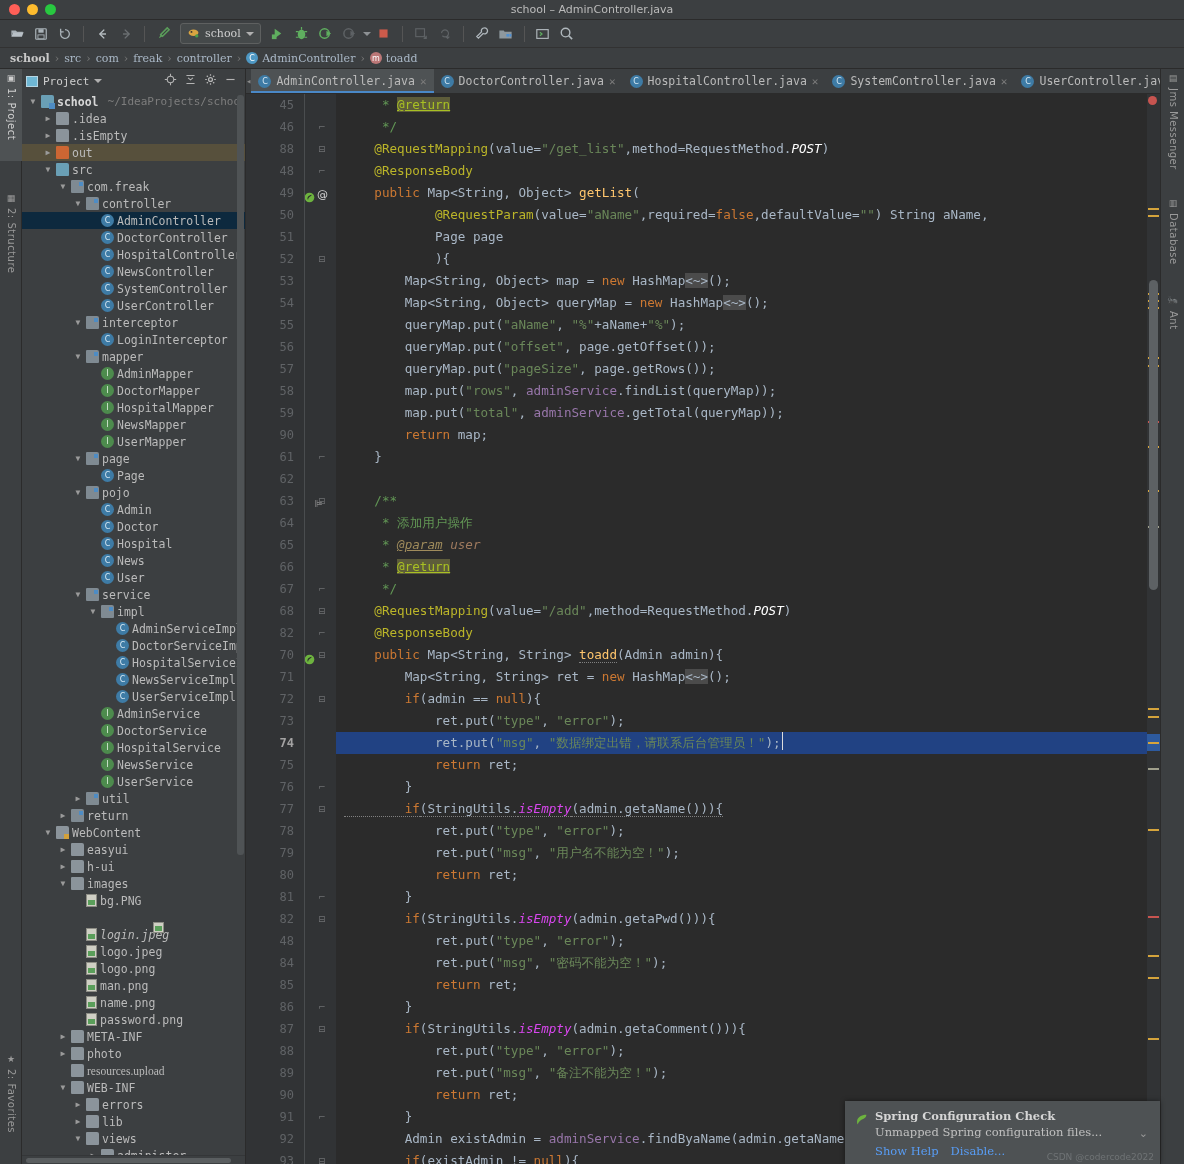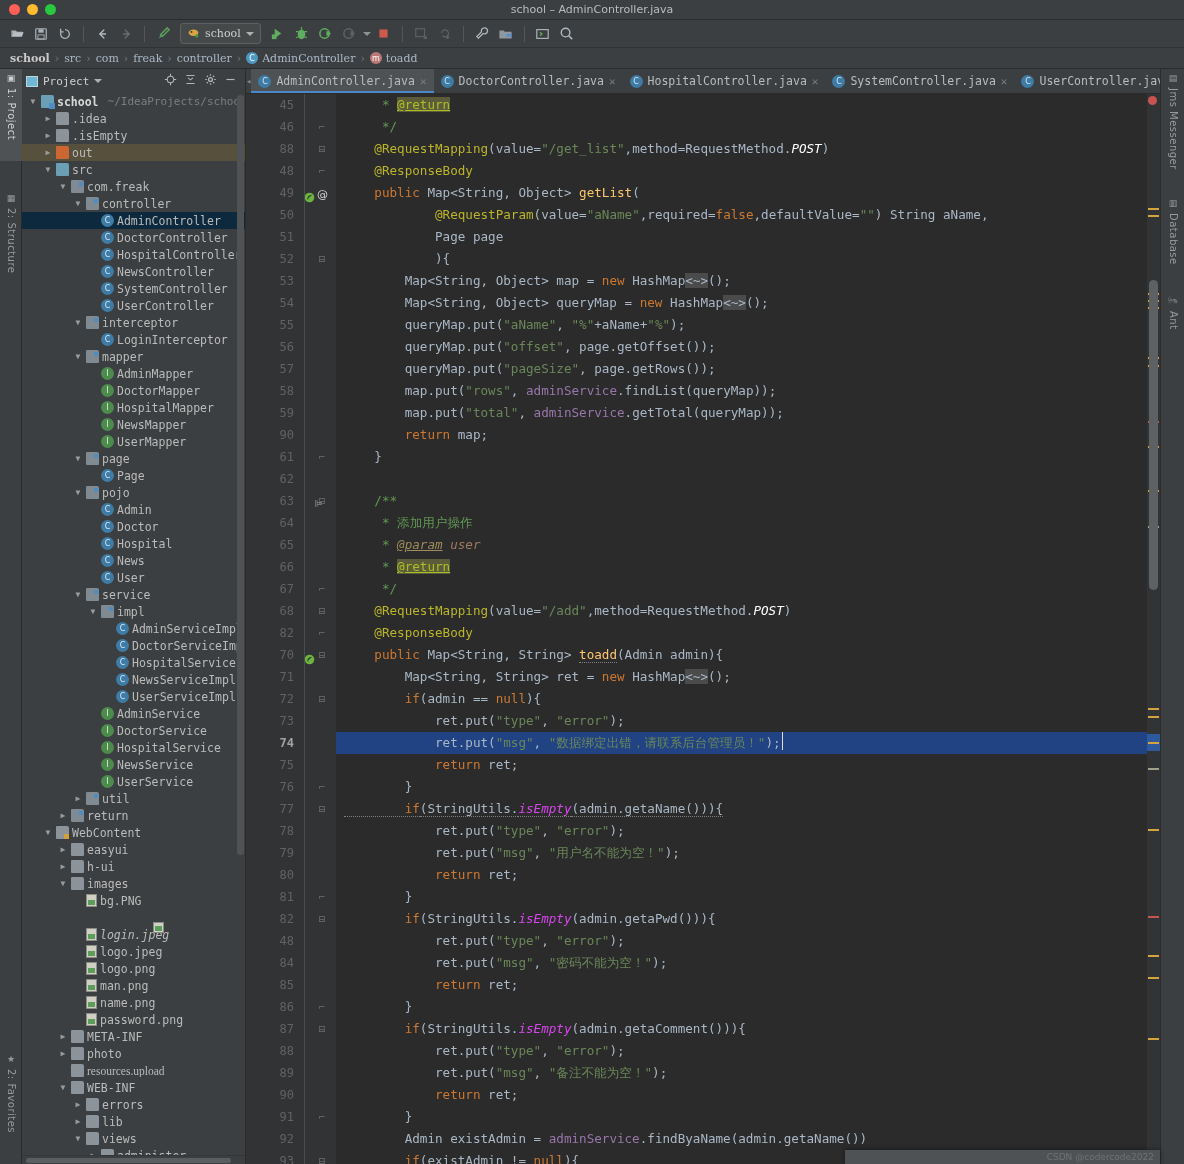--- a/index.html
+++ b/index.html
@@ -974,15 +974,30 @@
       <span>Database</span>
     </div>
     <div class="rail-item" style="top:222px;height:52px;">
       <span class="rail-icon">🐜</span>
       <span>Ant</span>
     </div>
   </div>
 </div>
 
 <div class="notif">
+  <div class="notif-head">
+    <span class="leaf">
+      <svg width="13" height="13" viewBox="0 0 16 16">
+          <path d="M14 2C8 2 3 5 2.5 10c-.3 2.5 1 4 1 4s1-4 5-6c2-1 5.5-2 5.5-6z" fill="#6db33f"></path>
+        </svg>
+    </span>
+    <div style="flex:1">
+      <div class="notif-title">Spring Configuration Check</div>
+      <div class="notif-body">Unmapped Spring configuration files...</div>
+      <div class="notif-links">
+        <a href="#">Show Help</a>
+        <a href="#">Disable...</a>
+      </div>
+    </div>
+  </div>
   <span class="notif-chevron">⌄</span>
   <div class="watermark">CSDN @codercode2022</div>
 </div>
 
 </body></html>

